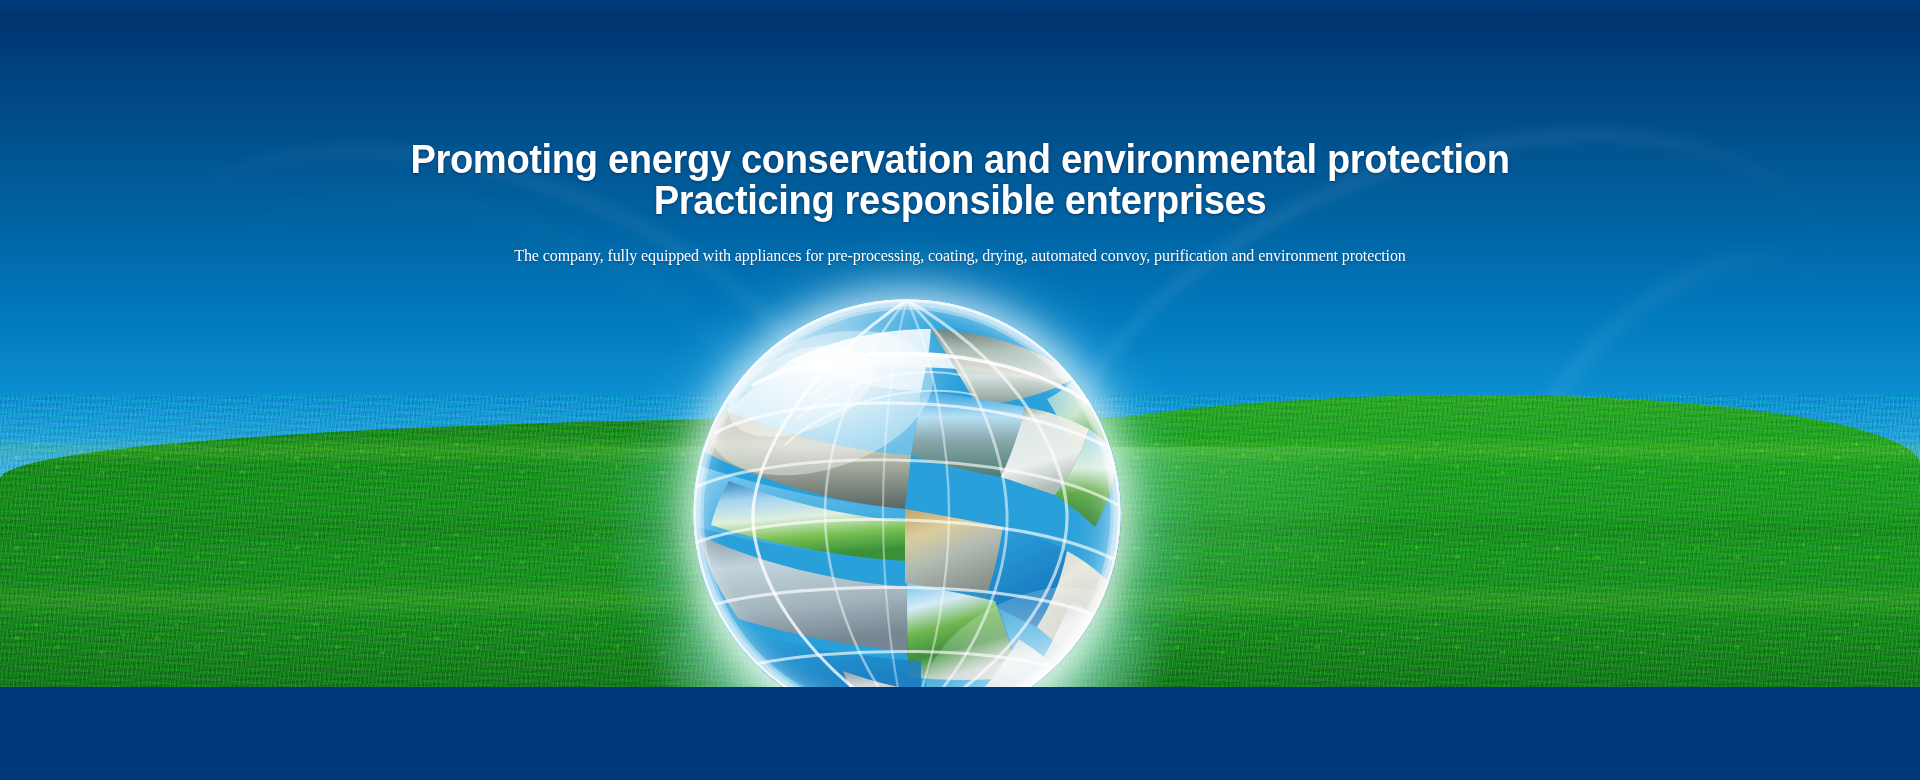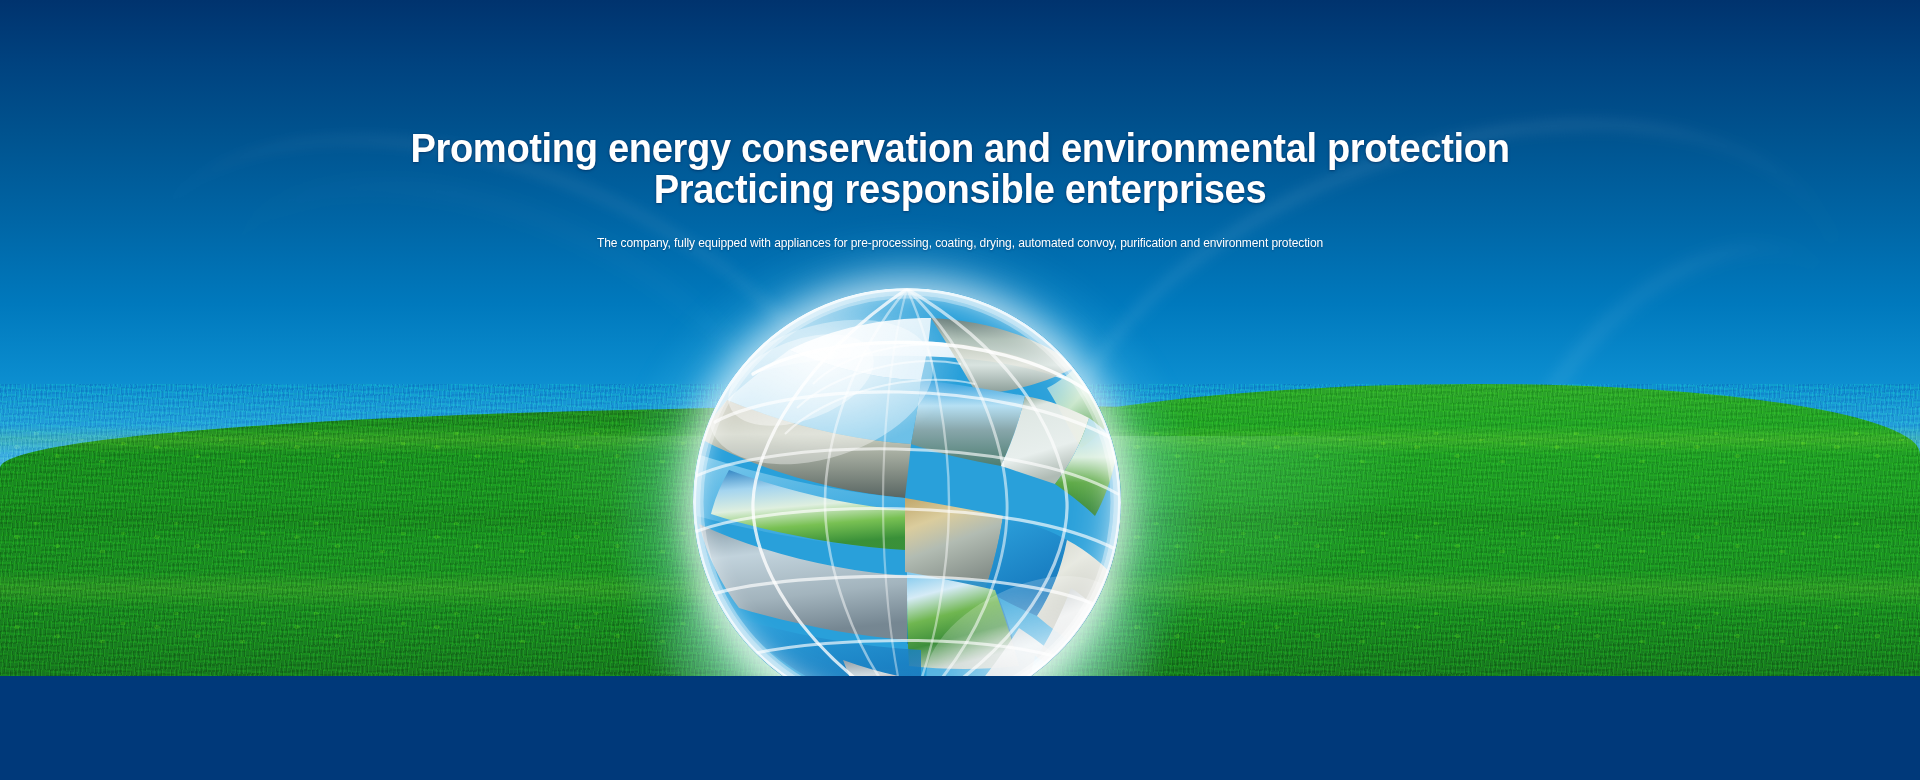--- a/index.html
+++ b/index.html
@@ -13,20 +13,21 @@
        #00427f 9%,
        #00538f 20%,
        #0066a6 33%,
        #0079bd 45%,
        #0b8dcf 56%,
        #2aa3dd 65%,
        #63bfe6 72%,
        #a8d8ef 76.5%,
        #cfe8f4 79%,
        #e8f2f7 80.5%);
+    margin-top:11px;
   }
 
   
   .streak { position:absolute; pointer-events:none; }
 
   #streak-left {
     left:120px; top:170px; width:760px; height:420px;
     border-radius:50%;
     border-top:3px solid rgba(255,255,255,0.30);
     border-right:2px solid rgba(255,255,255,0.10);
@@ -180,25 +181,26 @@
     line-height:41px;
     letter-spacing:-0.4px;
     transform:scaleX(0.93);
     text-shadow:0 1px 3px rgba(0,35,80,.55), 0 0 1px rgba(0,40,90,.8);
     white-space:nowrap;
   }
   #headline .l2 { display:block; }
   #subtitle {
     margin-top:26px;
     color:#ffffff;
-    font-size:12px;
+    font-size:16px;
     font-weight:normal;
     letter-spacing:-0.1px;
     text-shadow:0 1px 2px rgba(0,40,90,.45);
     white-space:nowrap;
+    font-family:Liberation Serif, serif;
   }
 </style>
 </head>
 <body>
 
 <div id="banner">
 
   <div class="streak" id="streak-left"></div>
   <div class="streak" id="streak-left2"></div>
   <div class="streak" id="streak-right"></div>

